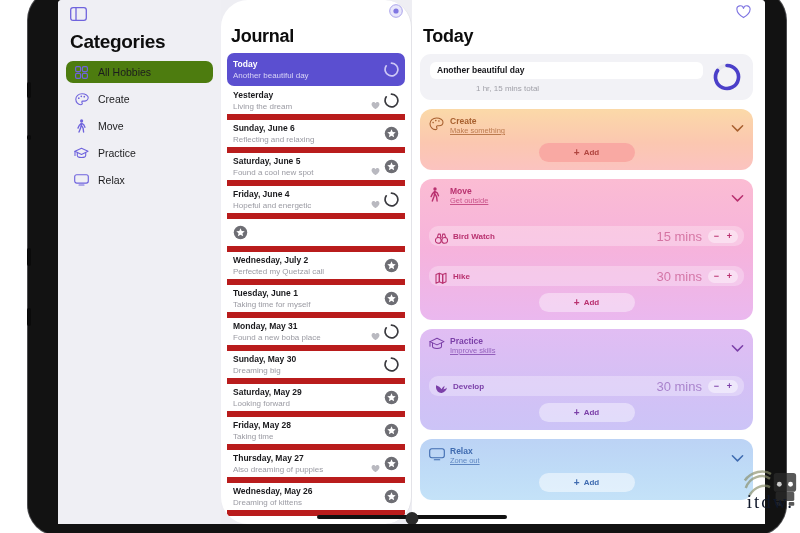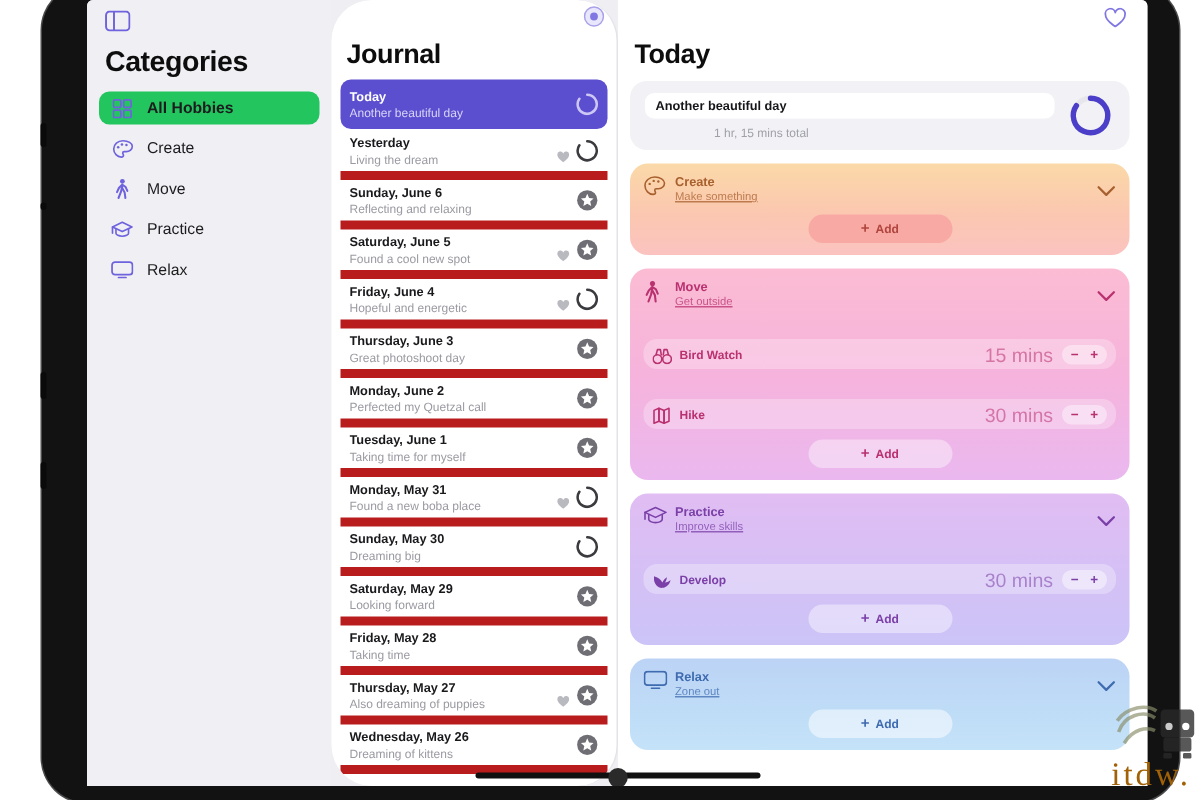--- a/index.html
+++ b/index.html
@@ -43,21 +43,21 @@
   #page-title {
     font-size: 19px; font-weight: bold; color: #0d0d0d;
     margin: 6px 0 8px 12px; letter-spacing: -0.3px;
   }
   .sb-item {
     display: flex; align-items: center; gap: 9px;
     height: 22px; margin: 0 8px 5px 8px;
     padding: 0 8px; border-radius: 7px;
     font-size: 10.5px; color: #1c1c1e;
   }
-  .sb-item.active { background: #22c55e; font-weight: bold; }
+  .sb-item.active { background: #4d7c0f; }
   .sb-ico { width: 15px; height: 15px; display:flex; align-items:center; justify-content:center; flex:0 0 15px; }
 
   
   #journal {
     width: 191px; height: 100%;
     background: #ffffff;
     flex: 0 0 191px;
     border-right: 1px solid #e3e3e8;
     position: relative;
     overflow: hidden;
@@ -167,22 +167,22 @@
     position:absolute; left:50%; bottom:5px; transform:translateX(-50%);
     width:190px; height:4px; background:#111; border-radius:3px;
   }
   #home-dot {
     position:absolute; left:50%; bottom:-1px; transform:translateX(-50%);
     width:13px; height:13px; border-radius:50%; background:#2a2a2a;
   }
 
   
   #watermark {
-    position:absolute; right:6px; bottom:4px;
-    font-family:"Liberation Serif", serif; font-size:22px; color:#a16207;
+    position:absolute; right:6px; bottom:20px;
+    font-family:"Liberation Serif", serif; font-size:19px; color:#0f172a;
     letter-spacing:2px; z-index:40;
   }
   #wm-logo {
     position:absolute; right:2px; bottom:24px;
     width:56px; height:42px; opacity:.78; z-index:39;
   }
 </style>
 </head>
 <body>
 
@@ -336,34 +336,30 @@
           <div class="j-icons">
             <span class="heart"><svg width="9" height="9" viewBox="0 0 10 10">
                 <path d="M5 9S0.6 6.2 0.6 3.5A2.3 2.3 0 0 1 5 2.5 2.3 2.3 0 0 1 9.4 3.5C9.4 6.2 5 9 5 9z" fill="#b9b9c0"></path>
               </svg></span>
             <span class="ring"><svg width="15" height="15" viewBox="0 0 16 16">
                 <path d="M8 1.2a6.8 6.8 0 1 1-5.6 2.9" fill="none" stroke="#3a3a3f" stroke-width="1.8" stroke-linecap="round"></path>
               </svg></span>
           </div>
         </div>
         <div class="j-row">
-          <div class="j-text">
-            <div class="j-date">Thursday, June 3</div>
-            <div class="j-sub">Great photoshoot day</div>
-          </div>
-          <div class="j-icons">
-            <span class="star"><svg width="15" height="15" viewBox="0 0 16 16">
-                <circle cx="8" cy="8" r="7.2" fill="#6e6e74"></circle>
-                <path d="M8 3.4 9.3 6.4 12.5 6.7 10.1 8.9 10.8 12 8 10.4 5.2 12 5.9 8.9 3.5 6.7 6.7 6.4z" fill="#fff"></path>
-              </svg></span>
-          </div>
-        </div>
-        <div class="j-row">
-          <div class="j-text">
-            <div class="j-date">Monday, June 2</div>
+          <div class="j-icons">
+            <span class="star"><svg width="15" height="15" viewBox="0 0 16 16">
+                <circle cx="8" cy="8" r="7.2" fill="#6e6e74"></circle>
+                <path d="M8 3.4 9.3 6.4 12.5 6.7 10.1 8.9 10.8 12 8 10.4 5.2 12 5.9 8.9 3.5 6.7 6.7 6.4z" fill="#fff"></path>
+              </svg></span>
+          </div>
+        </div>
+        <div class="j-row">
+          <div class="j-text">
+            <div class="j-date">Wednesday, July 2</div>
             <div class="j-sub">Perfected my Quetzal call</div>
           </div>
           <div class="j-icons">
             <span class="star"><svg width="15" height="15" viewBox="0 0 16 16">
                 <circle cx="8" cy="8" r="7.2" fill="#6e6e74"></circle>
                 <path d="M8 3.4 9.3 6.4 12.5 6.7 10.1 8.9 10.8 12 8 10.4 5.2 12 5.9 8.9 3.5 6.7 6.7 6.4z" fill="#fff"></path>
               </svg></span>
           </div>
         </div>
         <div class="j-row">

